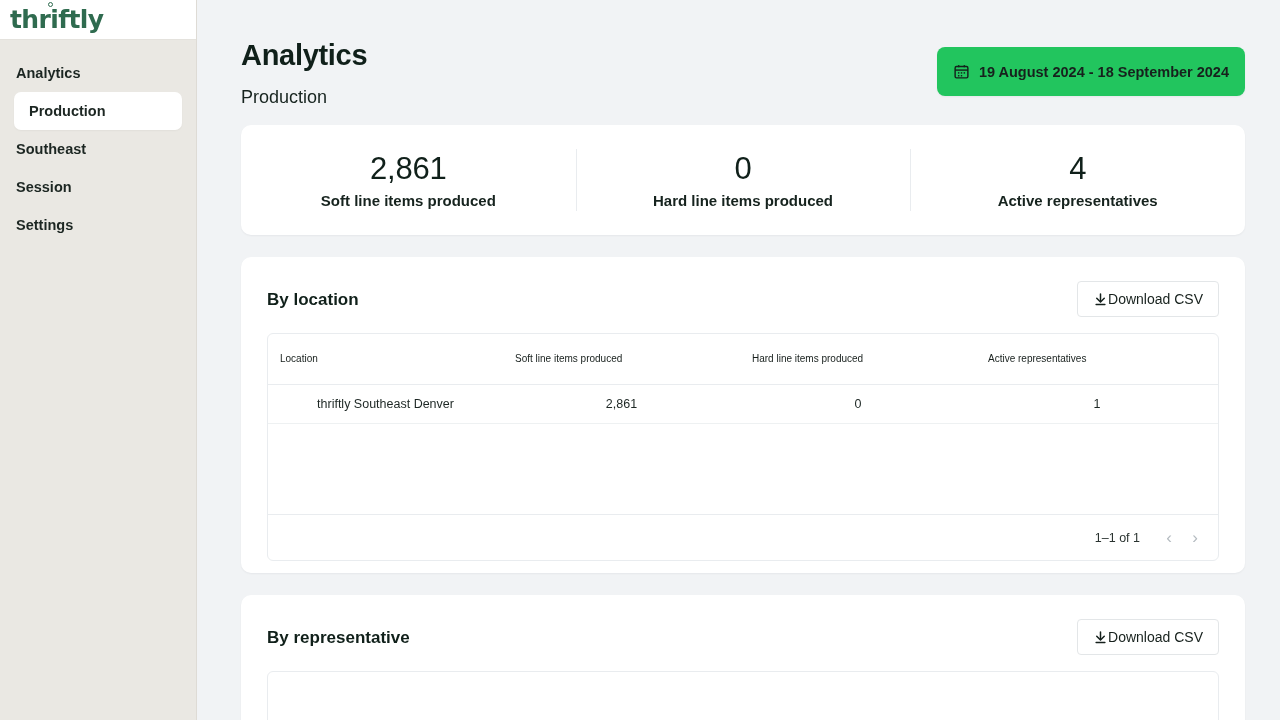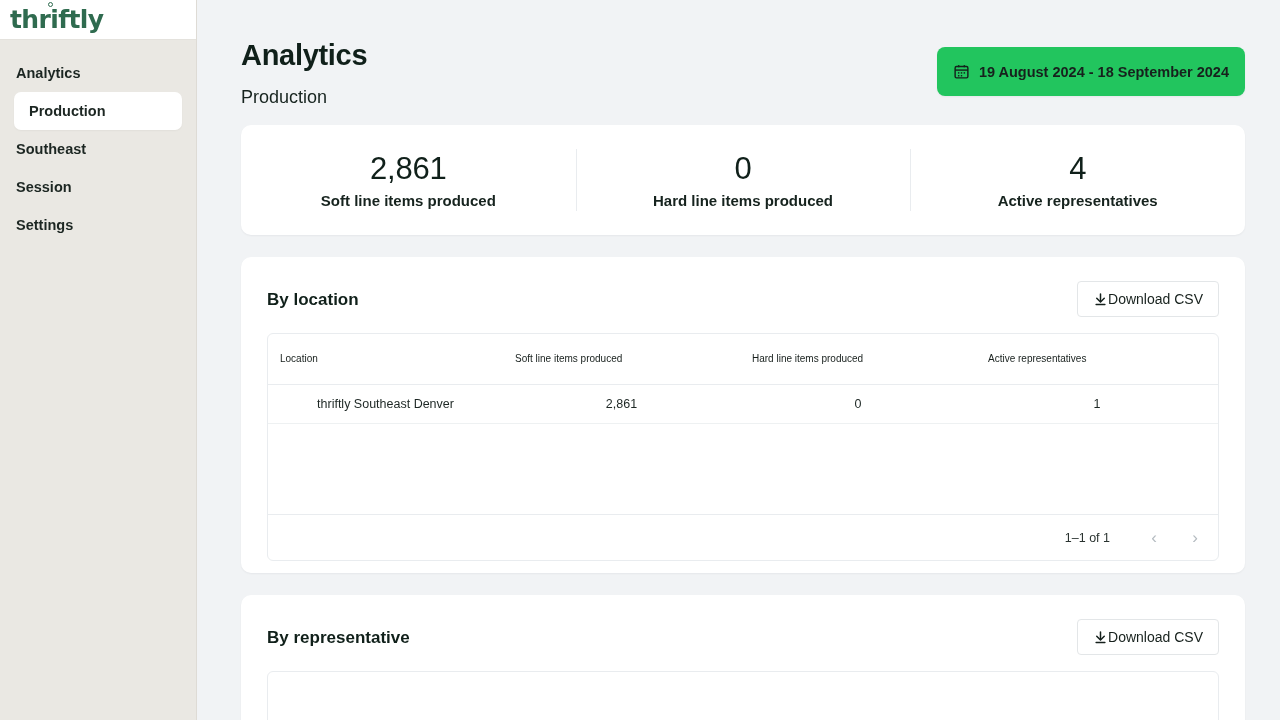--- a/index.html
+++ b/index.html
@@ -258,21 +258,21 @@
 
   .table-filler {
     height: 91px;
     border-bottom: 1px solid #e9ecef;
   }
 
   .table-foot {
     display: flex;
     align-items: center;
     justify-content: flex-end;
-    gap: 15px;
+    gap: 0;
     height: 45px;
     padding-right: 10px;
   }
 
   .page-count {
     font-size: 12.5px;
     color: #2a3330;
     margin-right: 16px;
     line-height: 16px;
   }

